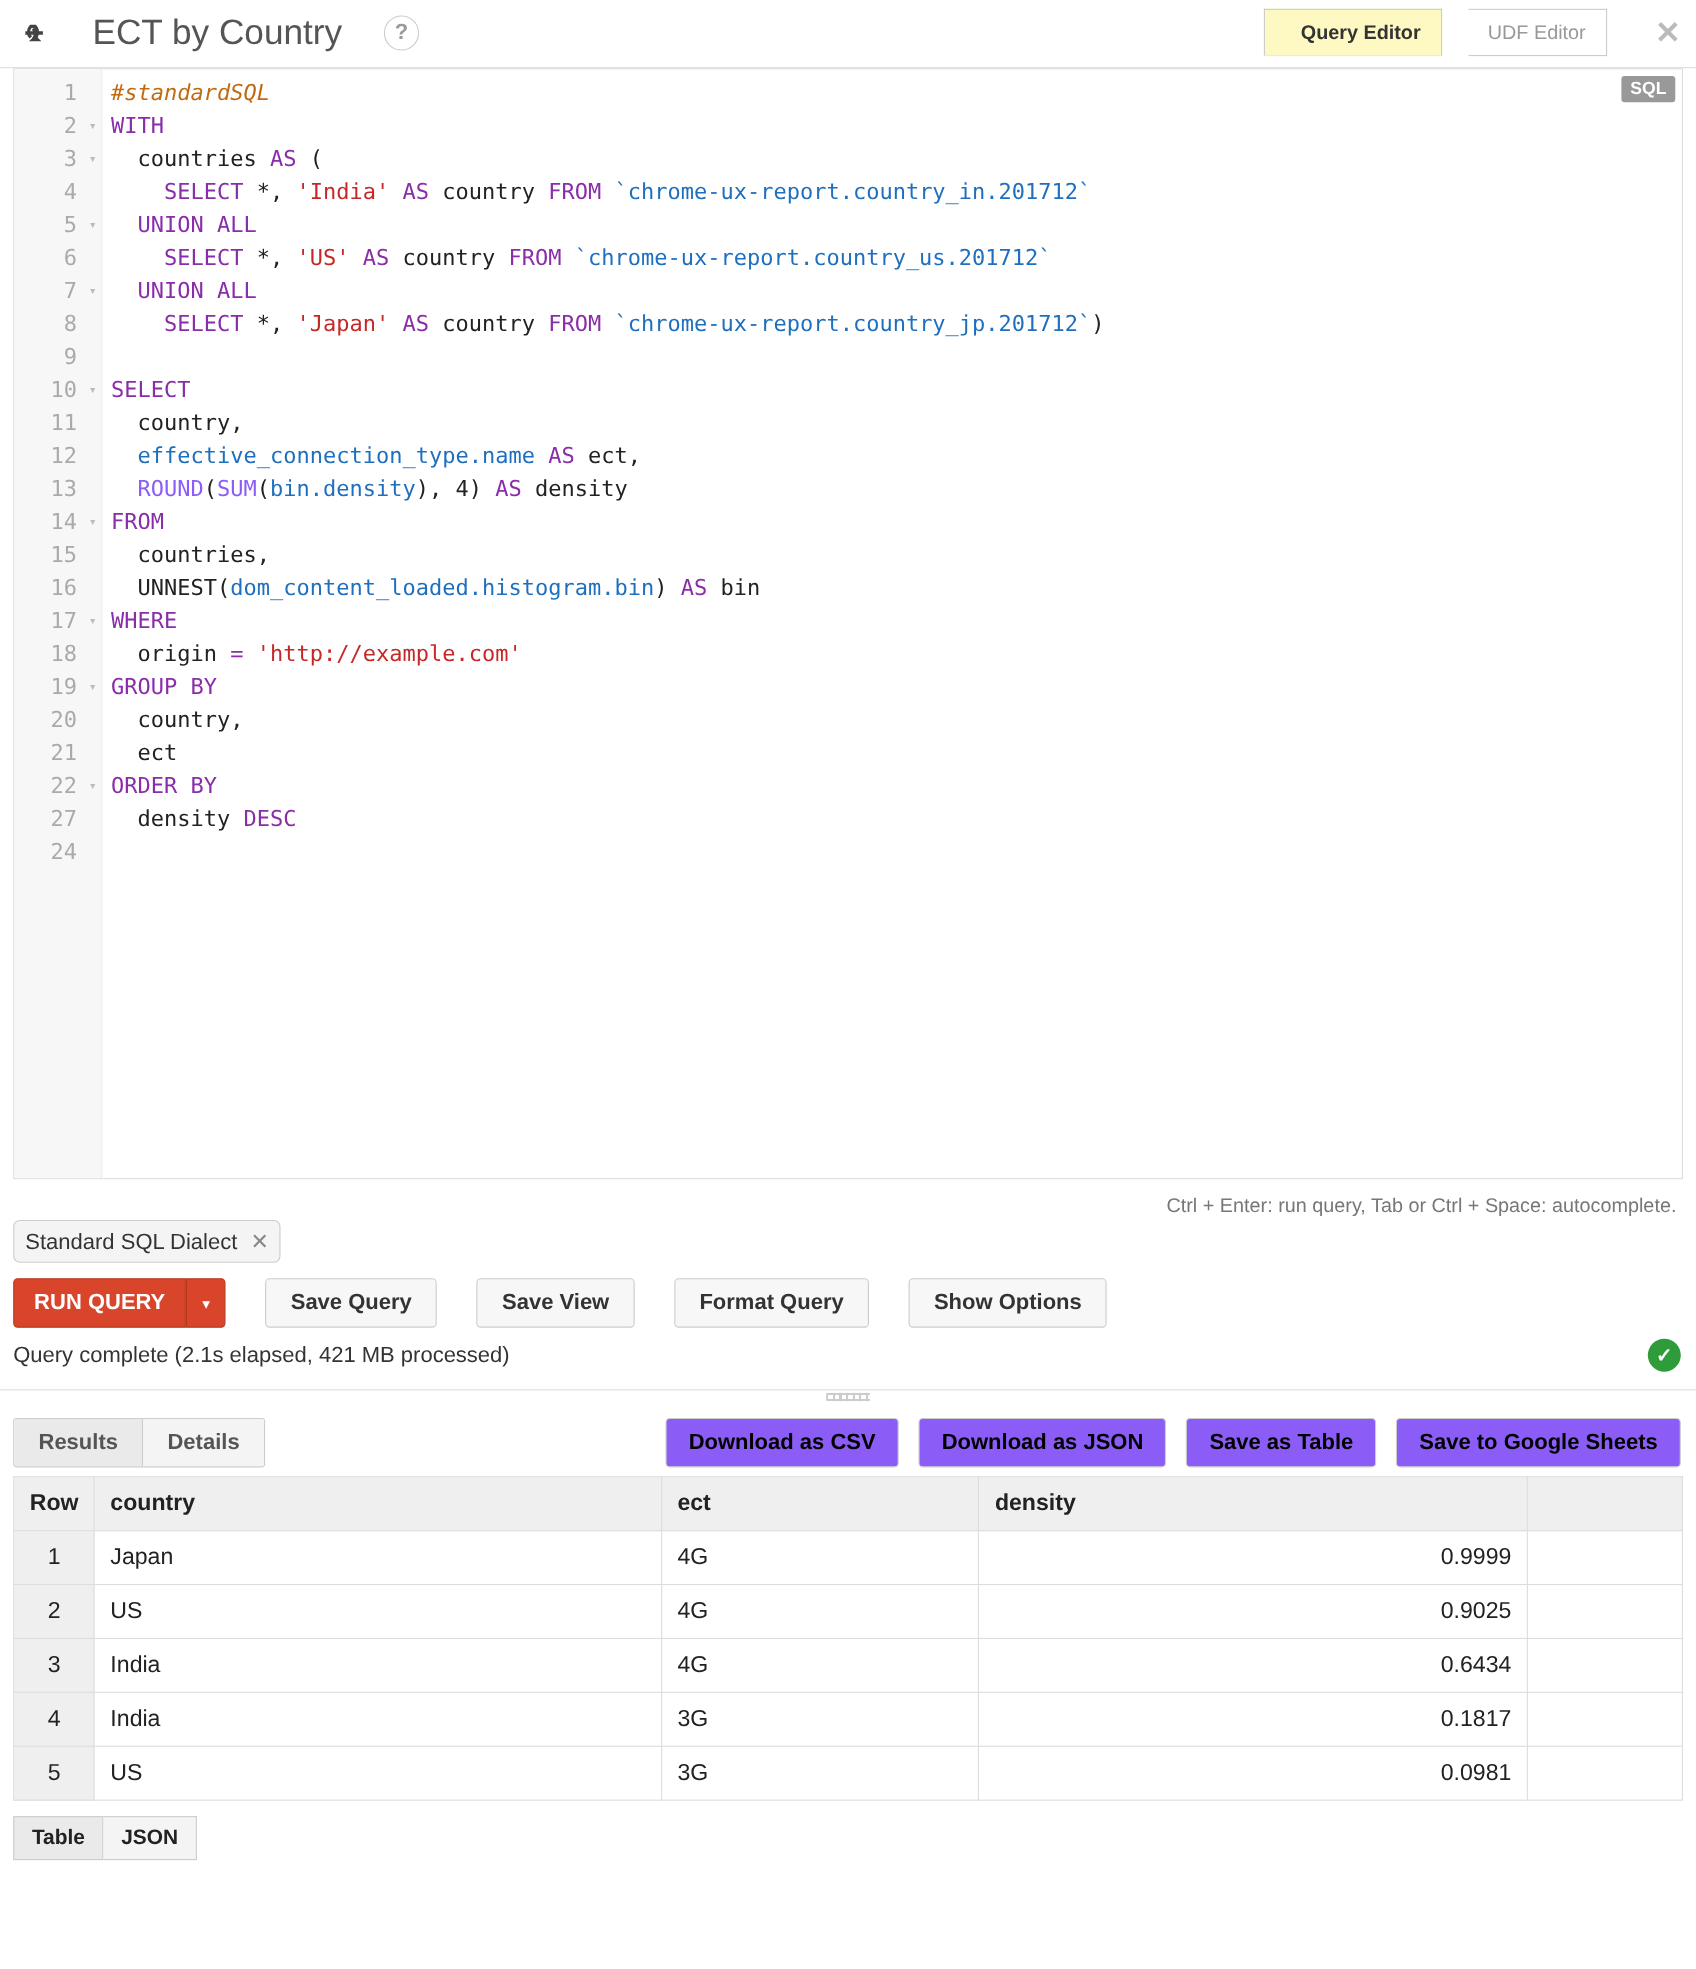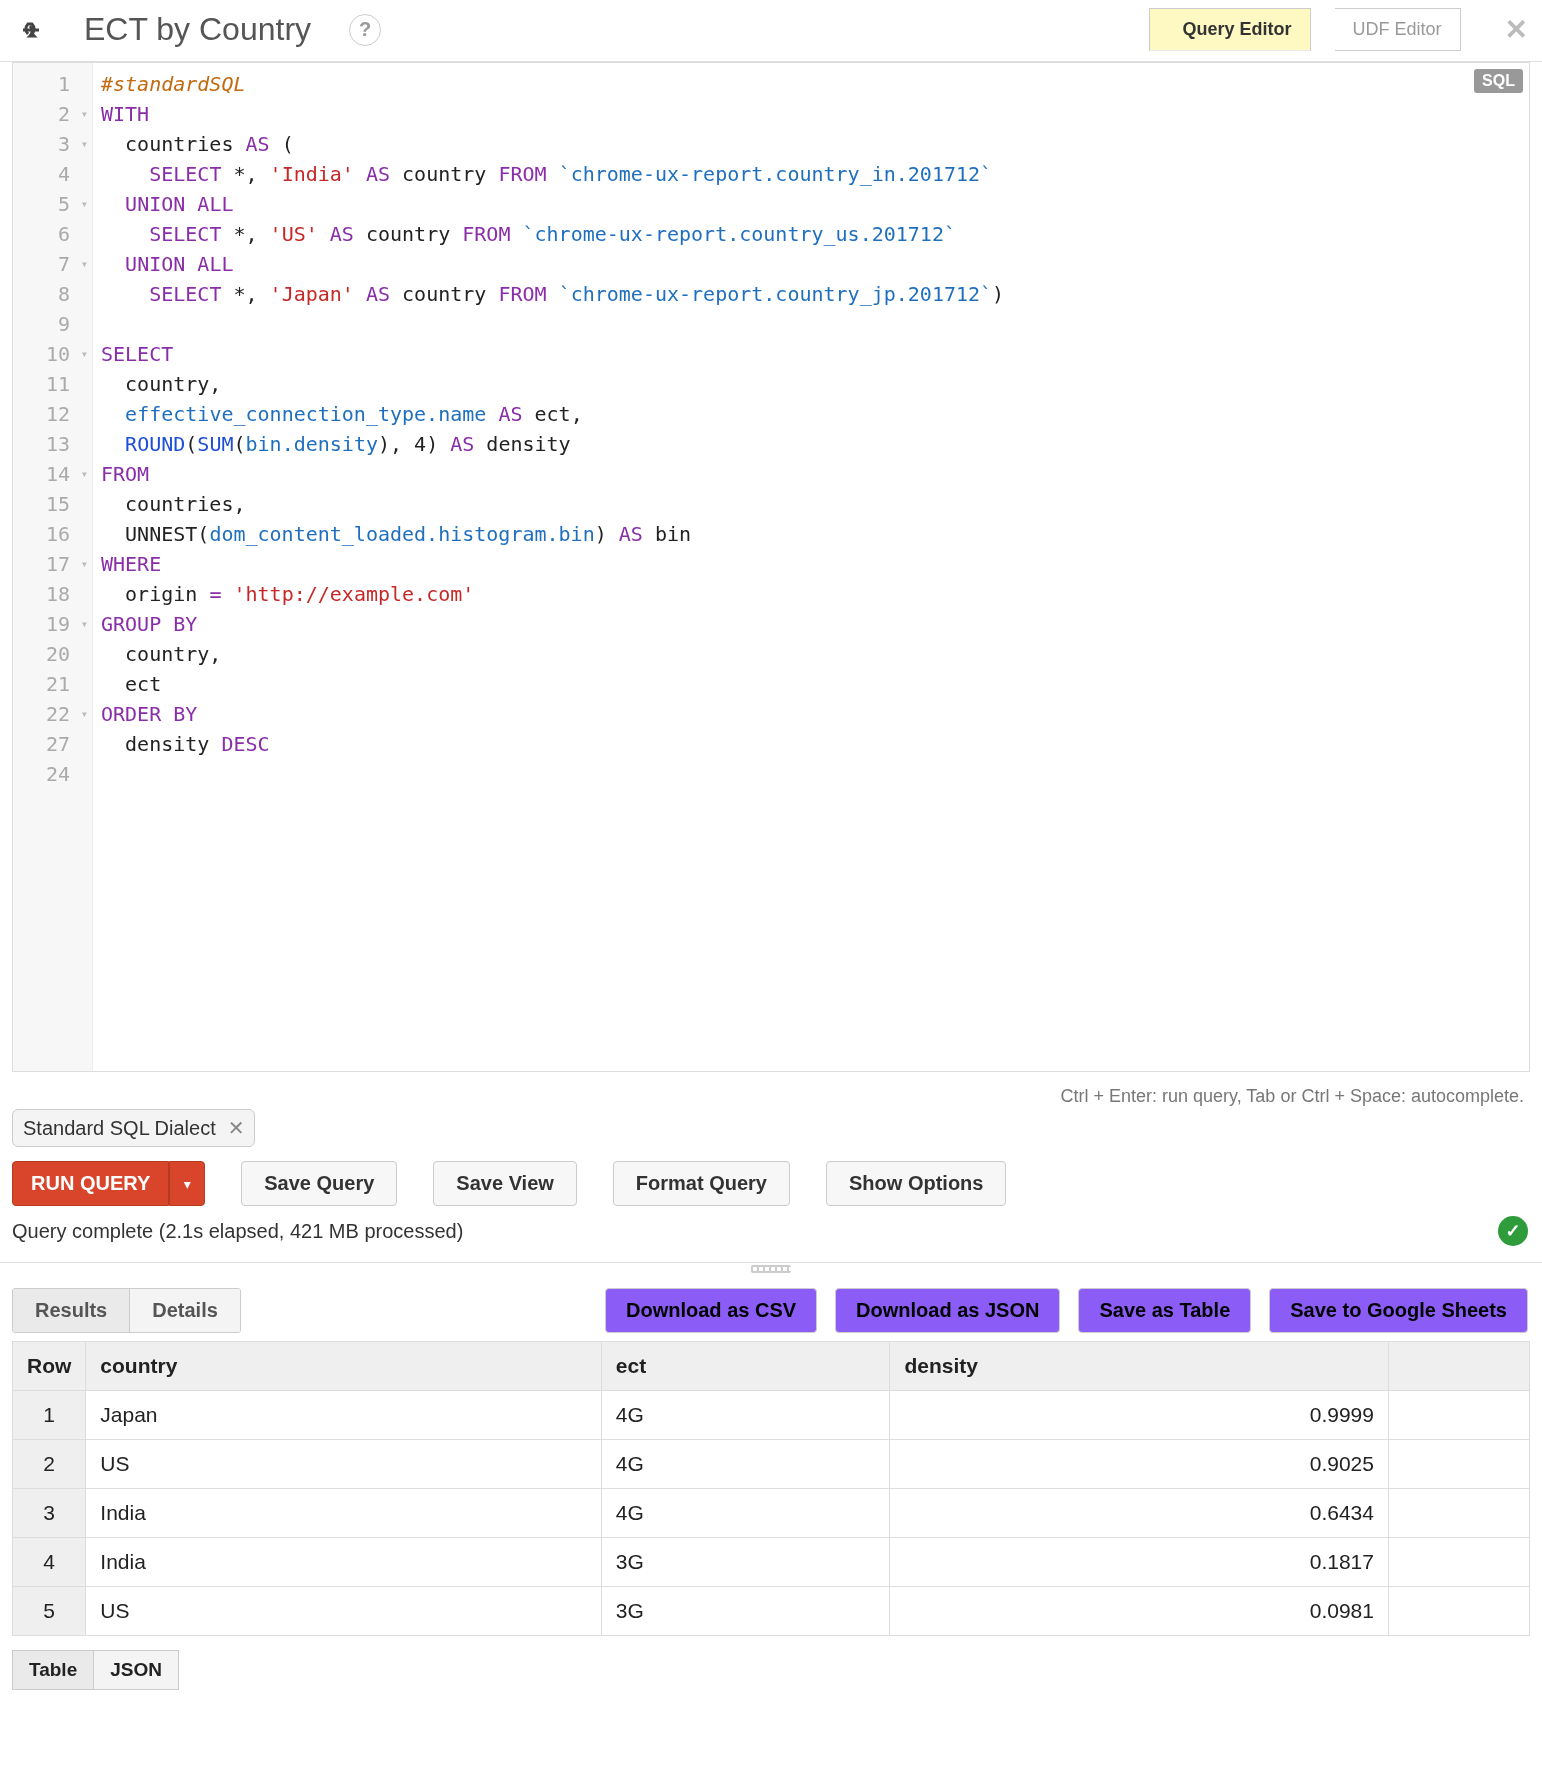--- a/index.html
+++ b/index.html
@@ -113,21 +113,21 @@
     padding-top: 6px;
     font-family: "Menlo","Consolas",monospace;
     font-size: 20px;
     line-height: 30px;
     white-space: pre;
   }
   .tok-comment { color: #c26a10; font-style: italic; }
   .tok-kw      { color: #8a2da8; }
   .tok-str     { color: #c62828; }
   .tok-back    { color: #1f6fbf; }
-  .tok-fn      { color: #1d4ed8; }
+  .tok-fn      { color: #8b5cf6; }
   .tok-op      { color: #8a2da8; }
   .tok-plain   { color: #222; }
   .tok-ident   { color: #1f6fbf; }
 
   
   .hints {
     text-align: right;
     color: #777;
     font-size: 18px;
     padding: 4px 18px 2px 0;

